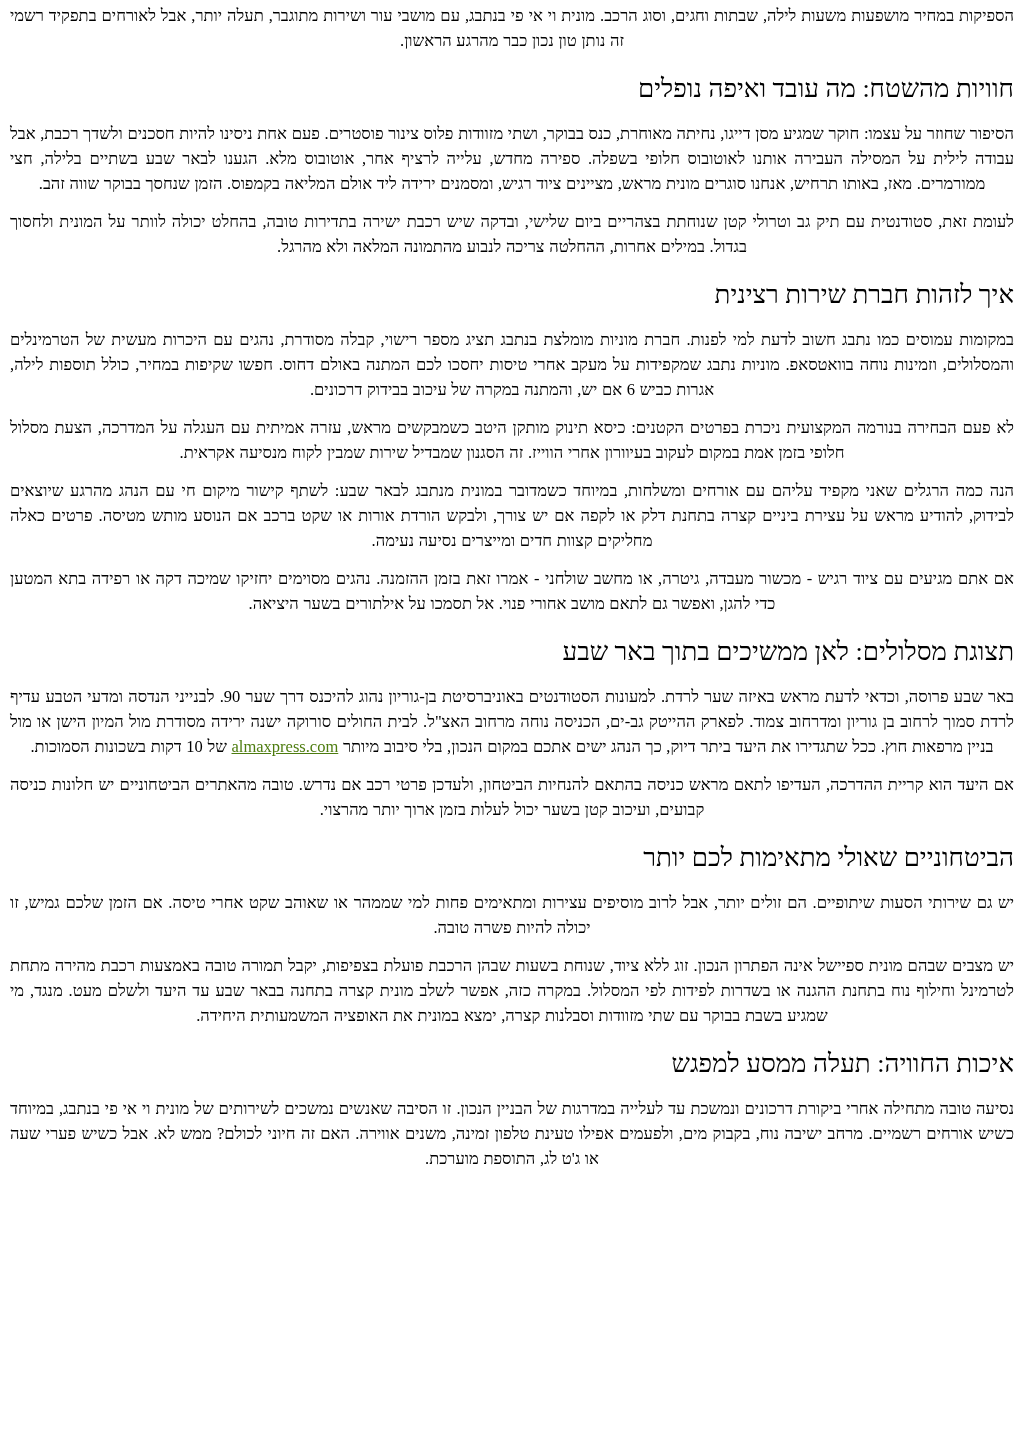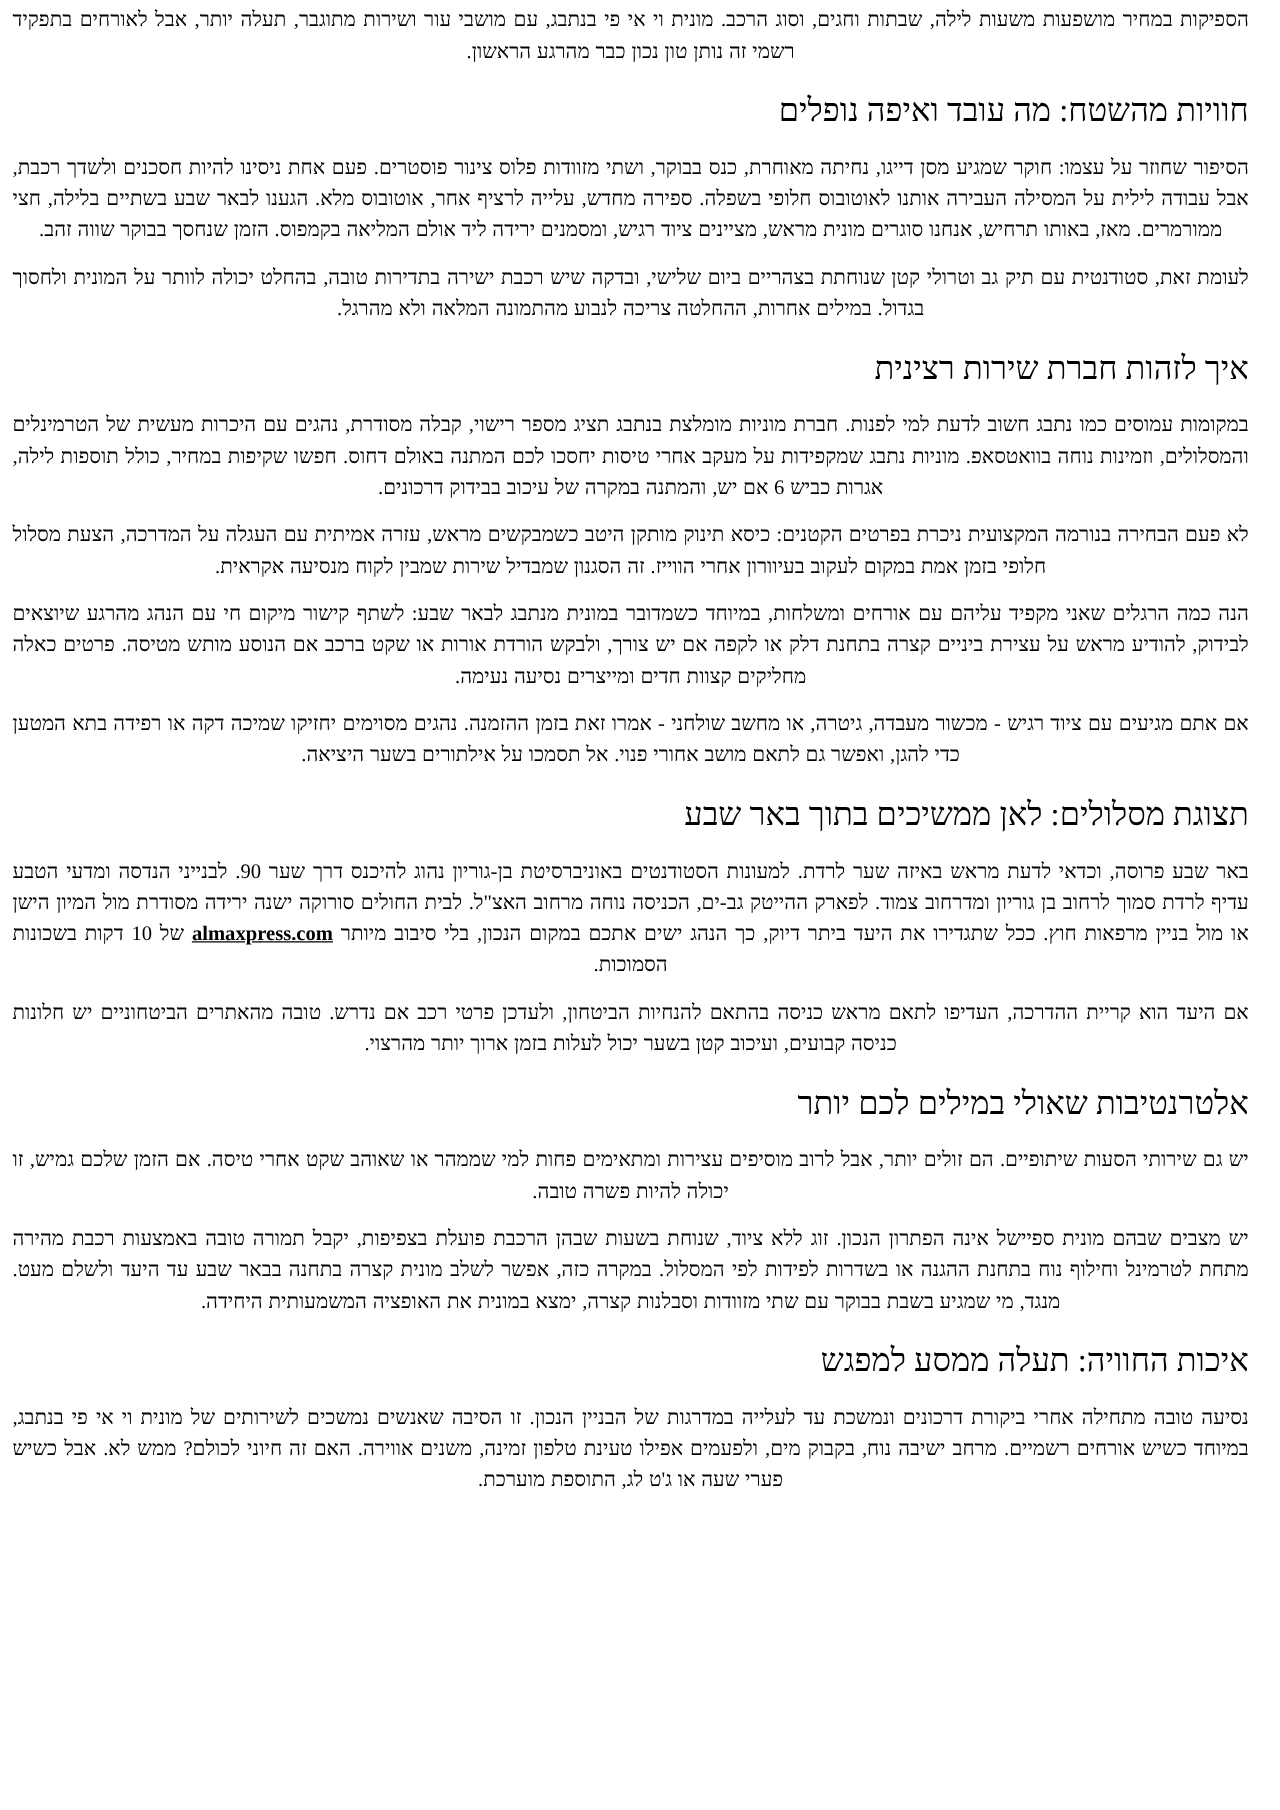--- a/index.html
+++ b/index.html
@@ -12,44 +12,43 @@
     min-height: 1448px;
     color: #000000;
     font-family: "Liberation Serif", "DejaVu Serif", "DejaVu Sans", serif;
     direction: rtl;
     overflow: hidden;
   }
   .page {
     box-sizing: border-box;
     width: 1024px;
     min-height: 1448px;
-    padding: 3px 25px 0 10px;
+    padding: 3px 10px 0 10px;
     background: #ffffff;
   }
   p.body-par {
     font-size: 16.5px;
     line-height: 25px;
     margin: 0 0 13px 0;
     text-align: justify;
     text-align-last: center;
     word-spacing: 0.5px;
   }
   h2.section-heading {
     font-size: 26px;
     font-weight: normal;
     line-height: 30px;
     margin: 21px 0 17px 0;
     text-align: right;
   }
   a.doc-link {
-    color: #000000;
+    color: #4d7c0f;
     text-decoration: underline;
     cursor: pointer;
     unicode-bidi: embed;
-    font-weight: bold;
   }
 </style>
 </head>
 <body>
 
 <div class="page">
 
   <p class="body-par">הספיקות במחיר מושפעות משעות לילה, שבתות וחגים, וסוג הרכב. מונית וי אי פי בנתבג, עם מושבי עור ושירות מתוגבר, תעלה יותר, אבל לאורחים בתפקיד רשמי זה נותן טון נכון כבר מהרגע הראשון.</p>
 
 
@@ -73,21 +72,21 @@
   <h2 class="section-heading">תצוגת מסלולים: לאן ממשיכים בתוך באר שבע</h2>
 
   <p class="body-par">
     <span>באר שבע פרוסה, וכדאי לדעת מראש באיזה שער לרדת. למעונות הסטודנטים באוניברסיטת בן-גוריון נהוג להיכנס דרך שער 90. לבנייני הנדסה ומדעי הטבע עדיף לרדת סמוך לרחוב בן גוריון ומדרחוב צמוד. לפארק ההייטק גב-ים, הכניסה נוחה מרחוב האצ"ל. לבית החולים סורוקה ישנה ירידה מסודרת מול המיון הישן או מול בניין מרפאות חוץ. ככל שתגדירו את היעד ביתר דיוק, כך הנהג ישים אתכם במקום הנכון, בלי סיבוב מיותר</span>
     <a class="doc-link" href="#">almaxpress.com</a>
     <span>של 10 דקות בשכונות הסמוכות.</span>
   </p>
 
   <p class="body-par">אם היעד הוא קריית ההדרכה, העדיפו לתאם מראש כניסה בהתאם להנחיות הביטחון, ולעדכן פרטי רכב אם נדרש. טובה מהאתרים הביטחוניים יש חלונות כניסה קבועים, ועיכוב קטן בשער יכול לעלות בזמן ארוך יותר מהרצוי.</p>
 
-  <h2 class="section-heading">אלטרנטיבות שאולי במילים לכם יותר</h2>
+  <h2 class="section-heading">הביטחוניים שאולי מתאימות לכם יותר</h2>
 
   <p class="body-par">יש גם שירותי הסעות שיתופיים. הם זולים יותר, אבל לרוב מוסיפים עצירות ומתאימים פחות למי שממהר או שאוהב שקט אחרי טיסה. אם הזמן שלכם גמיש, זו יכולה להיות פשרה טובה.</p>
 
   <p class="body-par">יש מצבים שבהם מונית ספיישל אינה הפתרון הנכון. זוג ללא ציוד, שנוחת בשעות שבהן הרכבת פועלת בצפיפות, יקבל תמורה טובה באמצעות רכבת מהירה מתחת לטרמינל וחילוף נוח בתחנת ההגנה או בשדרות לפידות לפי המסלול. במקרה כזה, אפשר לשלב מונית קצרה בתחנה בבאר שבע עד היעד ולשלם מעט. מנגד, מי שמגיע בשבת בבוקר עם שתי מזוודות וסבלנות קצרה, ימצא במונית את האופציה המשמעותית היחידה.</p>
 
   <h2 class="section-heading">איכות החוויה: תעלה ממסע למפגש</h2>
 
   <p class="body-par">נסיעה טובה מתחילה אחרי ביקורת דרכונים ונמשכת עד לעלייה במדרגות של הבניין הנכון. זו הסיבה שאנשים נמשכים לשירותים של מונית וי אי פי בנתבג, במיוחד כשיש אורחים רשמיים. מרחב ישיבה נוח, בקבוק מים, ולפעמים אפילו טעינת טלפון זמינה, משנים אווירה. האם זה חיוני לכולם? ממש לא. אבל כשיש פערי שעה או ג'ט לג, התוספת מוערכת.</p>
 
 </div>

